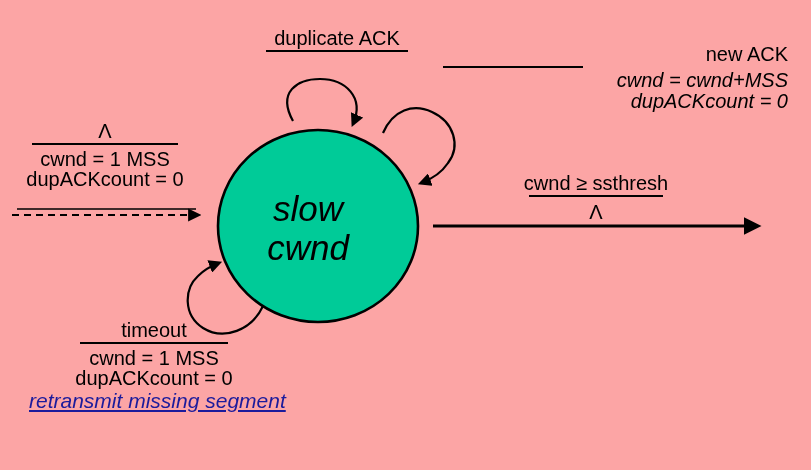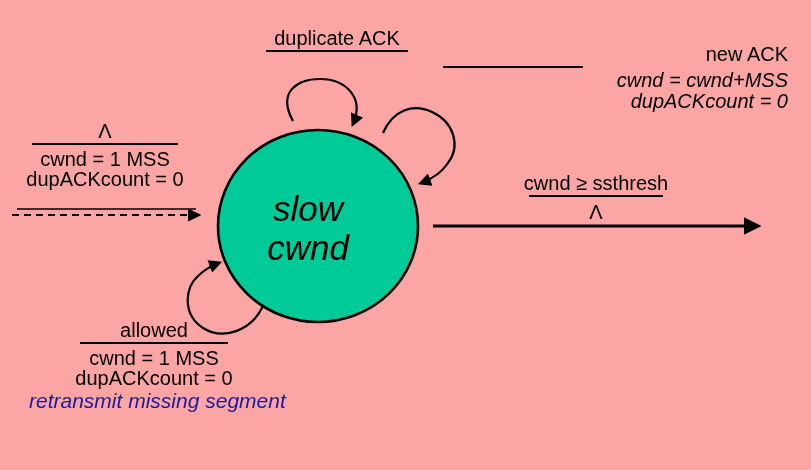--- a/index.html
+++ b/index.html
@@ -19,21 +19,21 @@
   #blk-dupack .act{line-height:22px;}
   #blk-newack{left:443px;top:44px;width:345px;text-align:right;}
   #blk-newack .cond{line-height:20px;}
   #blk-newack .rule{margin-top:2px;margin-bottom:2px;}
   #blk-newack .act{line-height:21px;font-style:italic;}
   #blk-init{left:5px;top:120px;width:200px;}
   #blk-state{left:218px;top:189px;width:180px;font-size:35px;line-height:39px;font-style:italic;}
   #blk-exit{left:496px;top:172px;width:200px;}
   #blk-exit .act{line-height:22px;margin-top:2px;}
   #blk-timeout{left:29px;top:319px;width:250px;}
-  #blk-timeout .comment{line-height:26px;}
+  #blk-timeout .comment{line-height:26px;text-decoration:underline;}
   .w142{width:142px;} .w140{width:140px;} .w146{width:146px;} .w134{width:134px;} .w148{width:148px;}
 </style>
 </head>
 <body>
 
 <div class="canvas">
 
   <svg width="811" height="470" viewBox="0 0 811 470">
     <defs>
       <marker id="arrow" viewBox="0 0 10 10" refX="7.5" refY="5" markerWidth="6" markerHeight="6" orient="auto" markerUnits="strokeWidth">
@@ -80,20 +80,20 @@
     <div>cwnd</div>
   </div>
 
   <div class="blk center" id="blk-exit">
     <div class="cond">cwnd ≥ ssthresh</div>
     <div class="rule w134"></div>
     <div class="act">Λ</div>
   </div>
 
   <div class="blk center" id="blk-timeout">
-    <div class="cond">allowed</div>
+    <div class="cond">timeout</div>
     <div class="rule w148"></div>
     <div class="act">cwnd = 1 MSS</div>
     <div class="act">dupACKcount = 0</div>
     <div class="comment">retransmit missing segment</div>
   </div>
 
 </div>
 
 </body></html>

